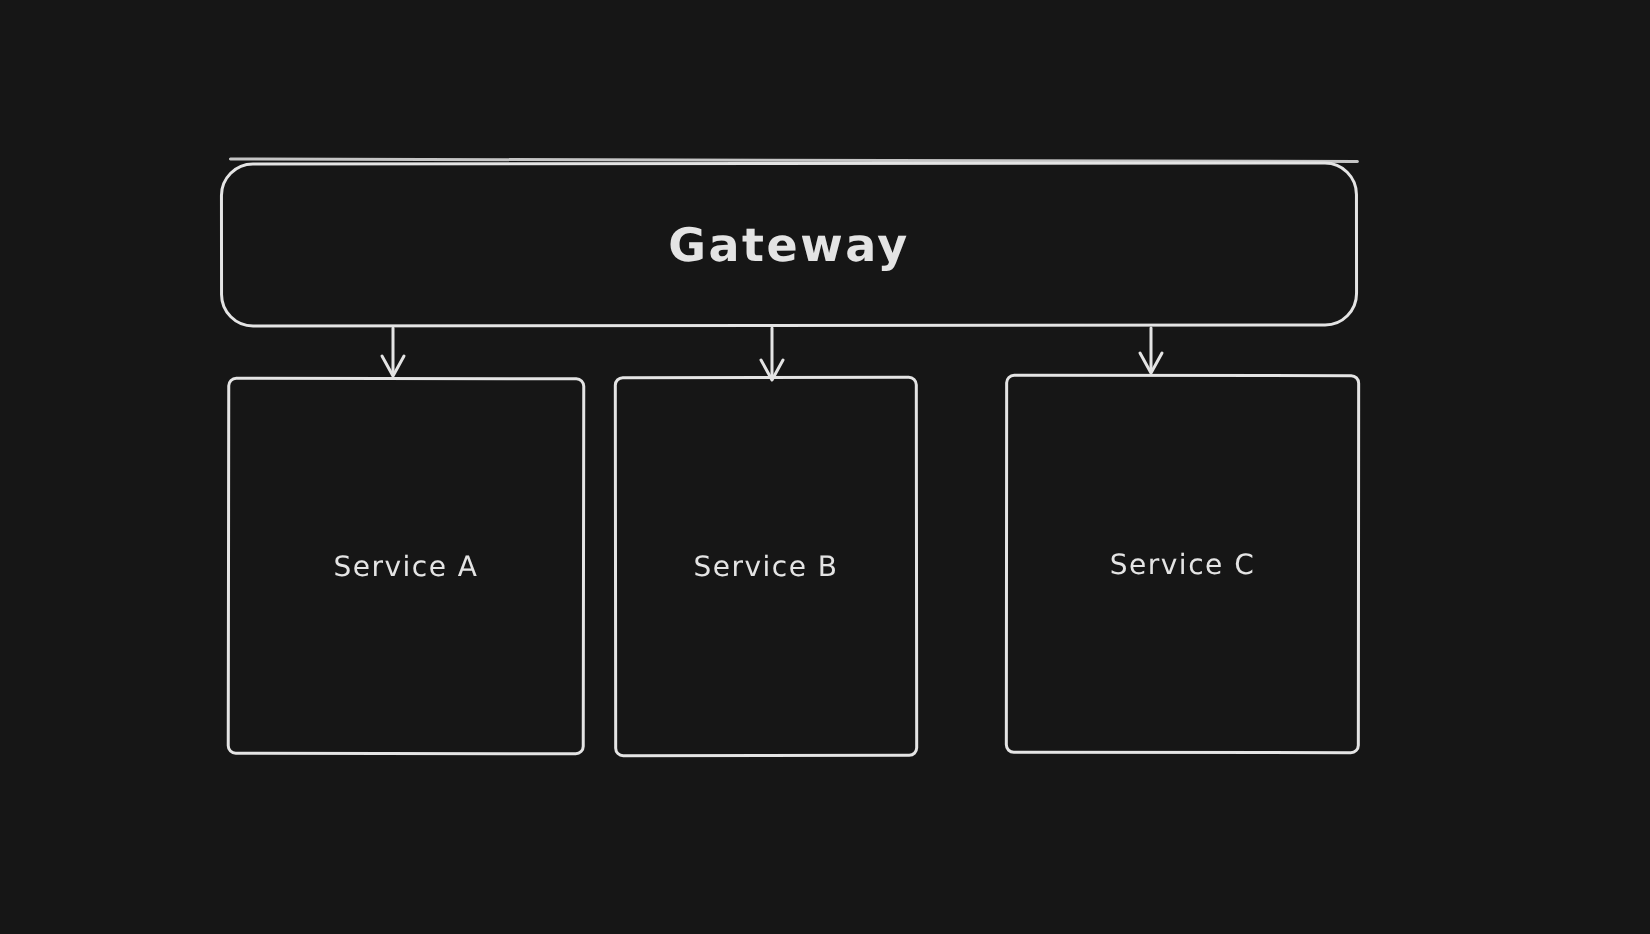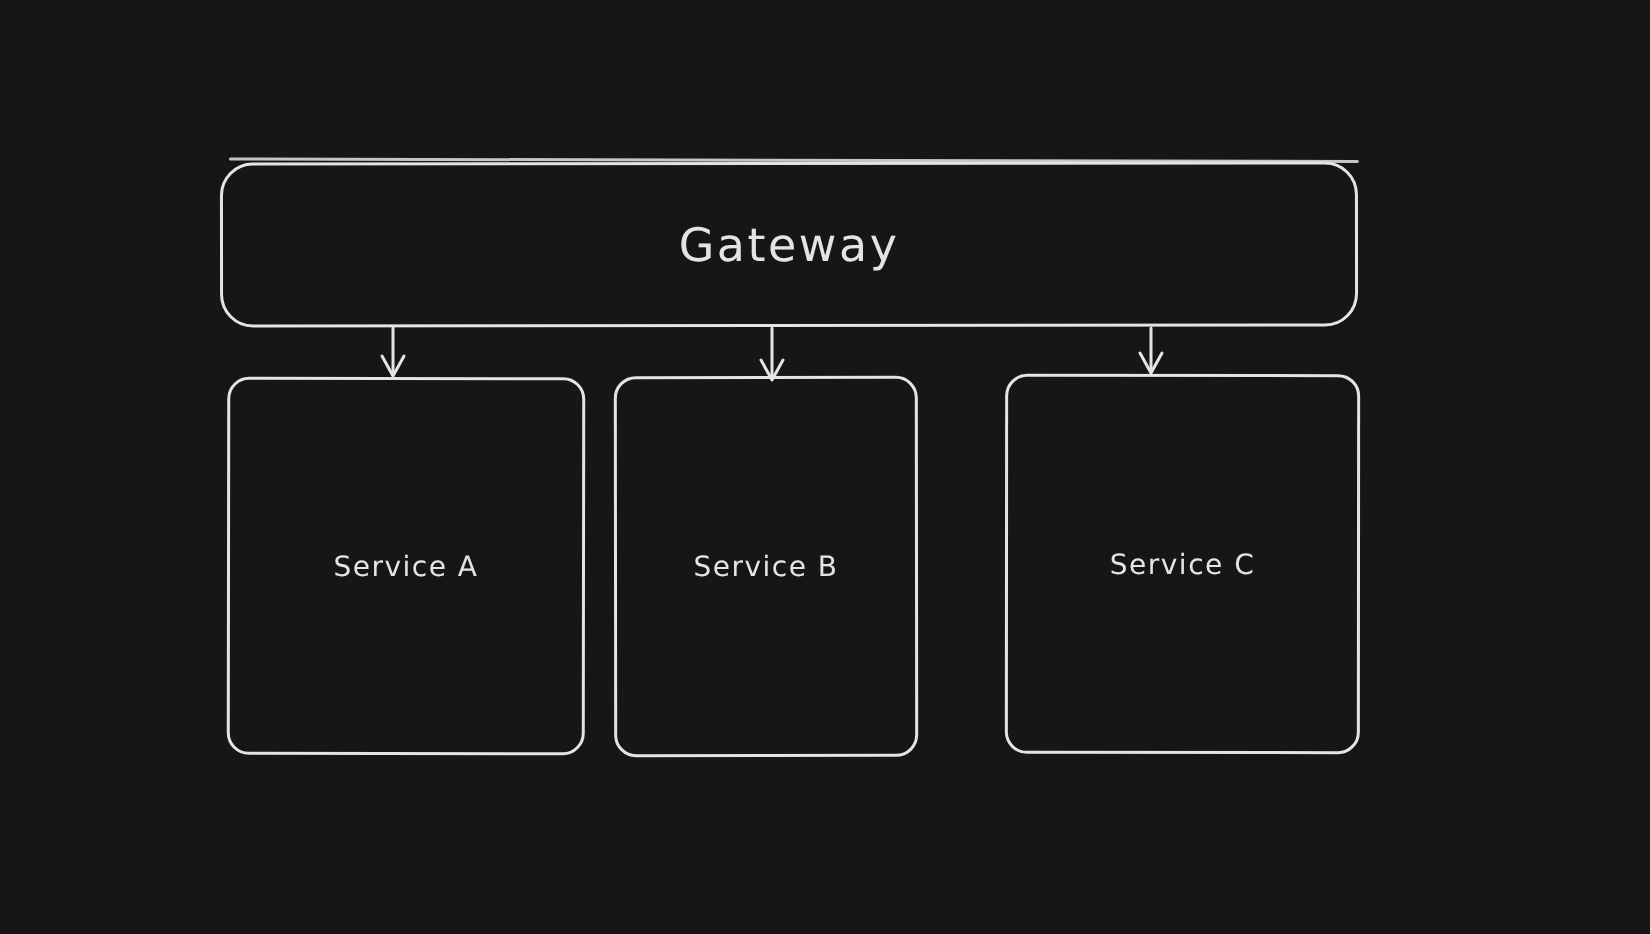--- a/index.html
+++ b/index.html
@@ -46,25 +46,25 @@
     top: -8px;
     height: 3px;
     background: var(--stroke);
     border-radius: 3px;
     transform: rotate(0.18deg);
     transform-origin: left center;
     opacity: 0.85;
   }
   .gateway-label {
     font-size: 46px;
-    font-weight: 400;
+    font-weight: 700;
     letter-spacing: 2.5px;
   }
   .service-node {
-    border-radius: 22px;
+    border-radius: 9px;
   }
   .service-a { left: 227px; top: 377px; width: 358px; height: 378px; transform: rotate(0.08deg); }
   .service-b { left: 614px; top: 376px; width: 304px; height: 381px; transform: rotate(-0.06deg); }
   .service-c { left: 1005px; top: 374px; width: 355px; height: 380px; transform: rotate(0.05deg); }
   .service-label {
     font-size: 28px;
     font-weight: 400;
     letter-spacing: 1.5px;
   }
   .arrows {

